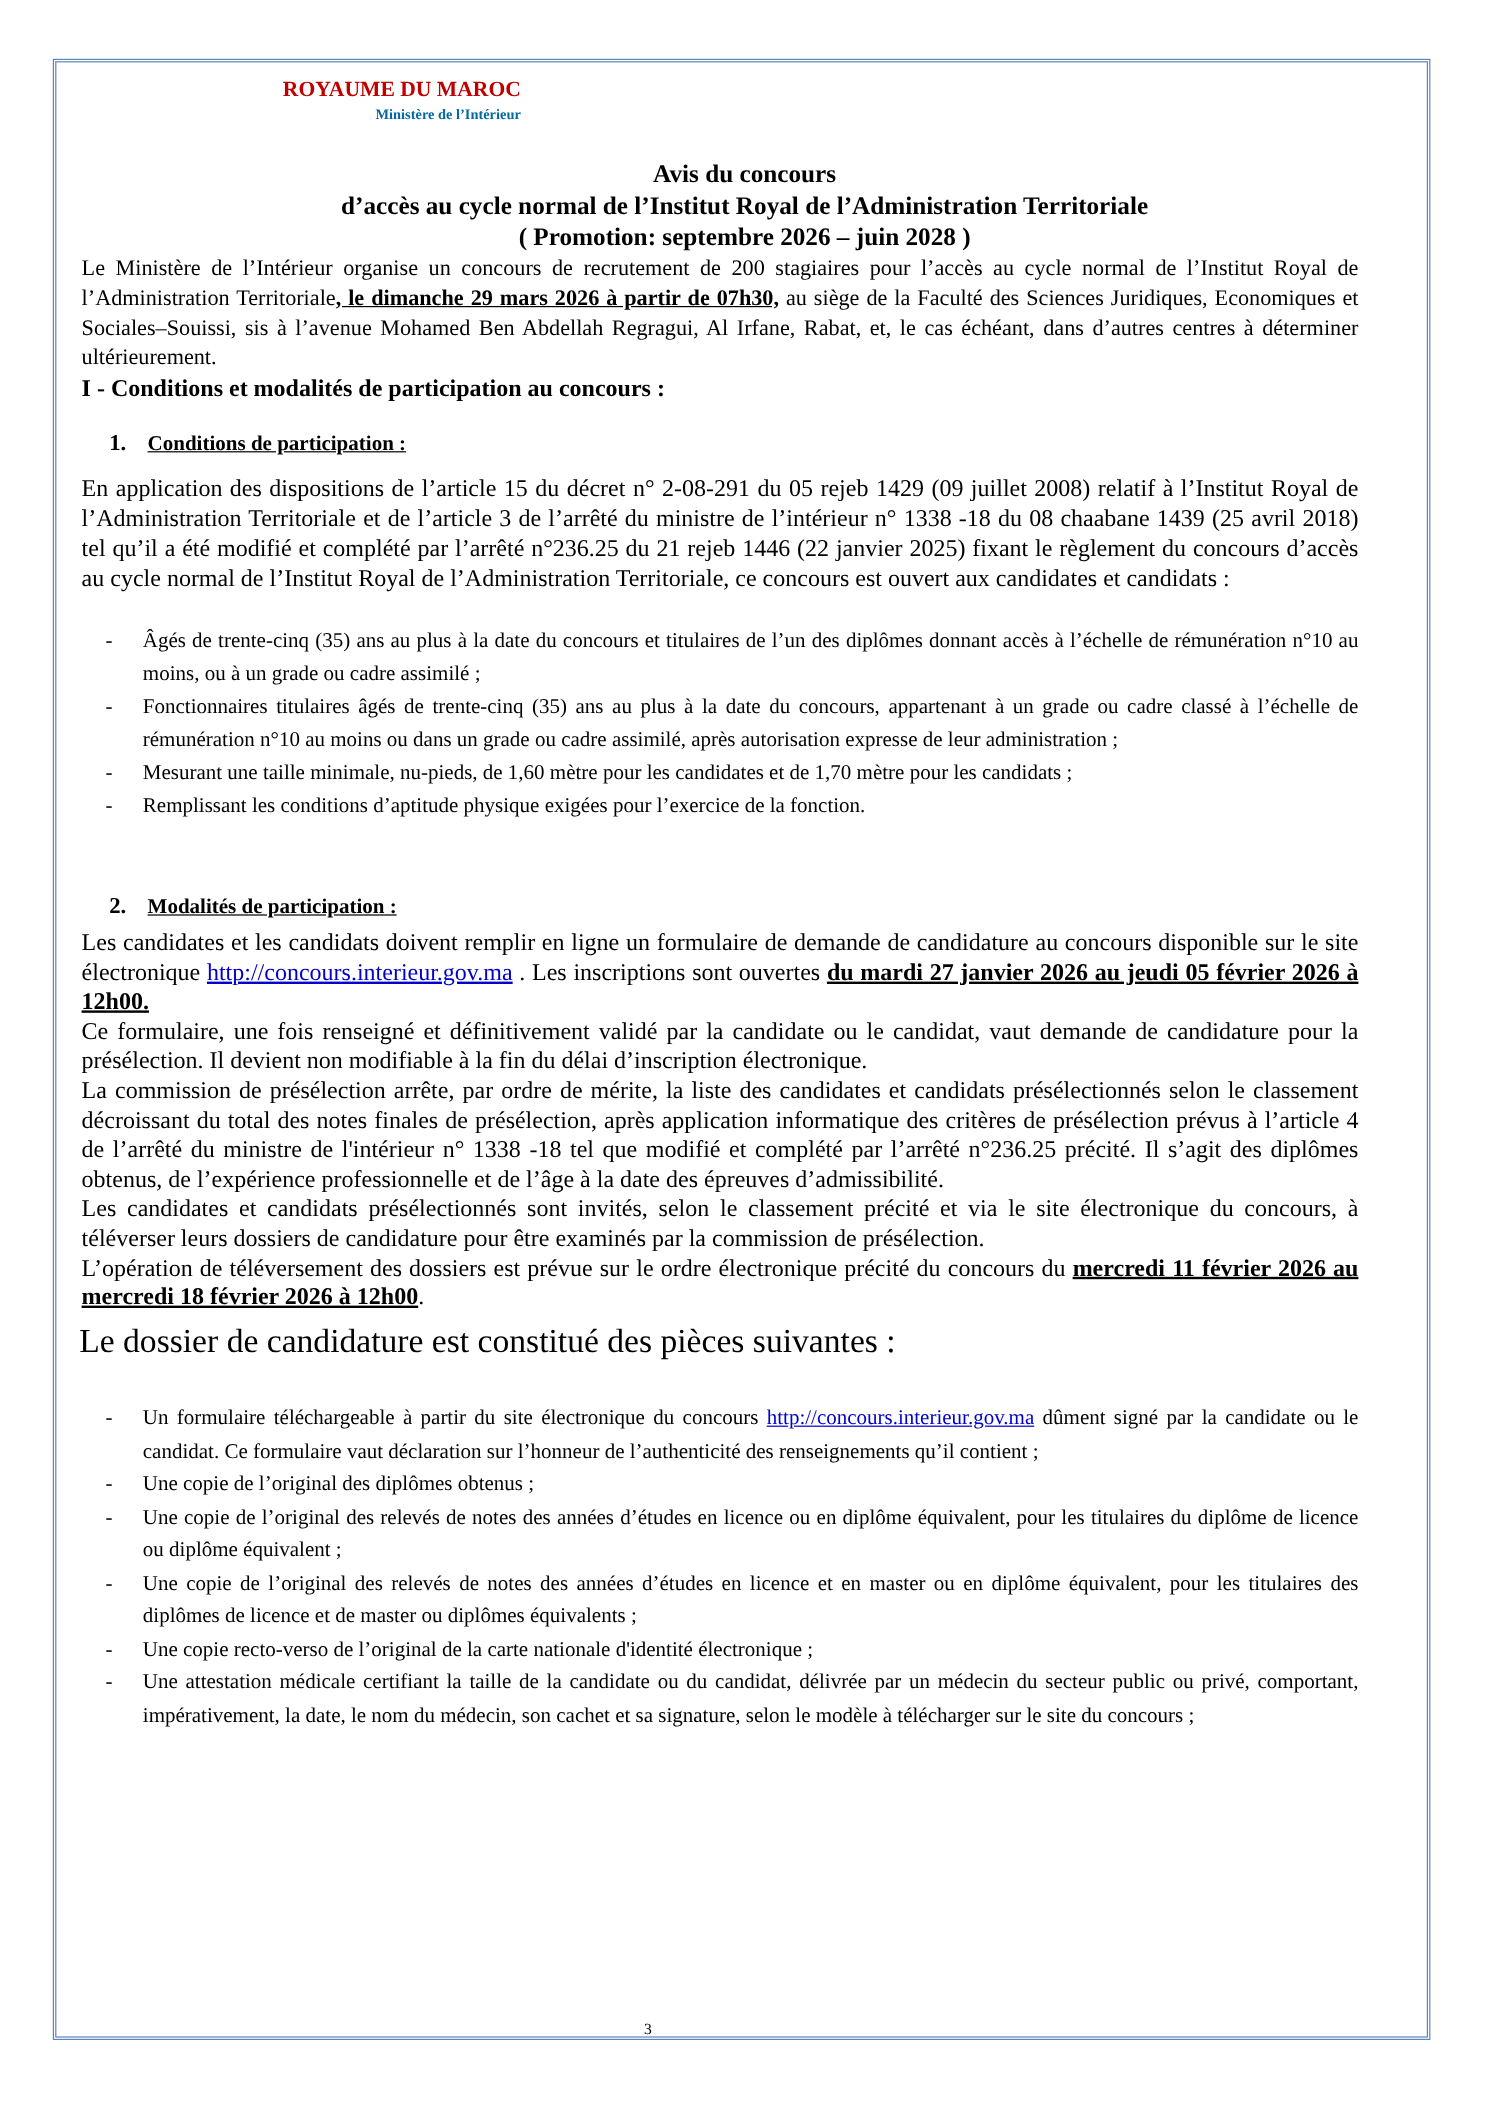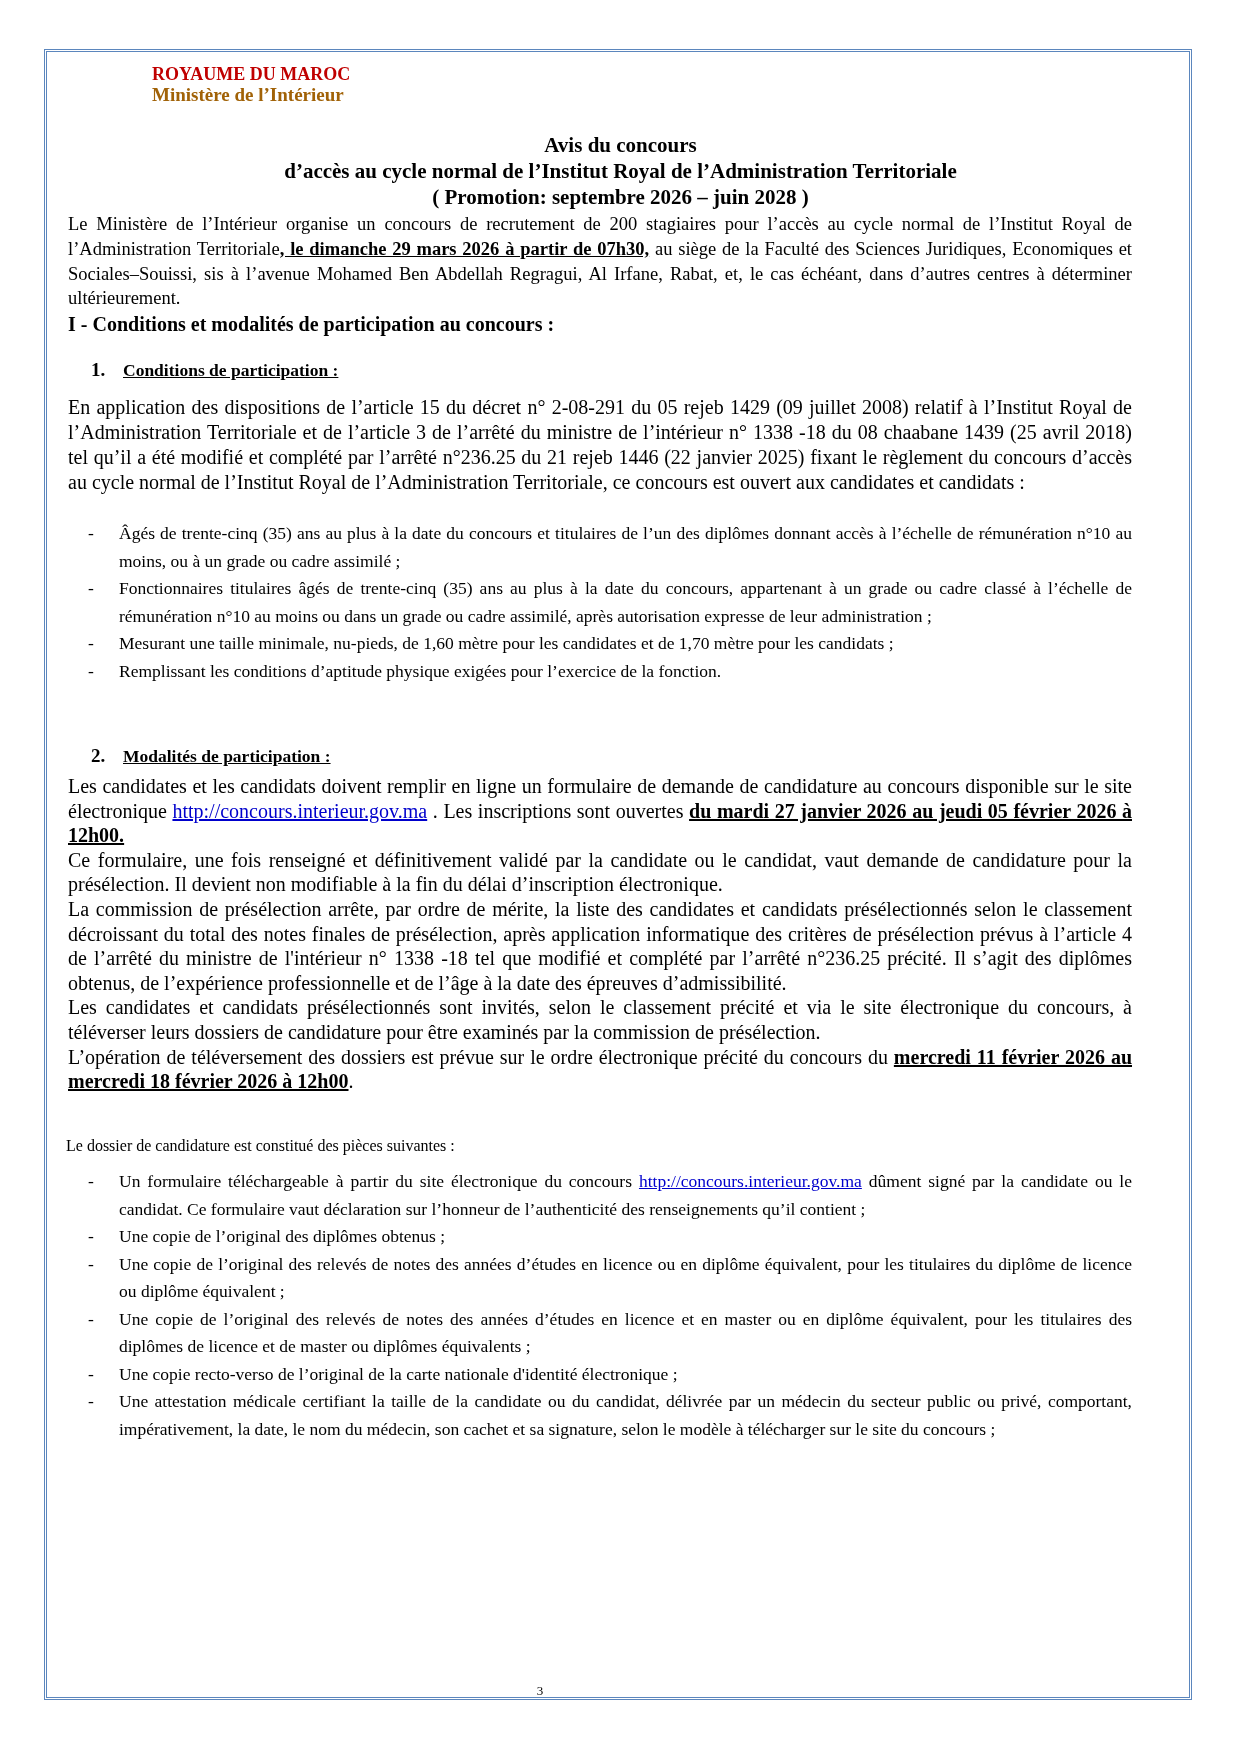--- a/index.html
+++ b/index.html
@@ -2,23 +2,23 @@
 <html><head>
 <meta charset="utf-8">
 <style>
   html, body { margin:0; padding:0; background:#ffffff; }
   body { width:1241px; height:1755px; position:relative; overflow:hidden;
          font-family:"Liberation Serif", "DejaVu Serif", serif; color:#000; }
   .frame { position:absolute; left:44px; top:49px; width:1148px; height:1651px;
            border:3px double #5b86bd; box-sizing:border-box; }
   .page { position:absolute; left:0; top:0; width:100%; }
 
-  .hdr { position:absolute; top:63px; left:152px; width:300px; text-align:left; font-weight:bold; }
+  .hdr { position:absolute; top:63px; left:134px; width:300px; text-align:right; font-weight:bold; }
   .hdr .kingdom { color:#c00000; font-size:18px; line-height:22px; }
-  .hdr .ministry { color:#a16207; font-size:19px; line-height:20px; }
+  .hdr .ministry { color:#0369a1; font-size:12px; line-height:20px; }
 
   .title { position:absolute; top:132px; left:0; width:1241px; text-align:center; font-weight:bold;
            font-size:21px; line-height:26px; }
   .title div { white-space:nowrap; }
 
   .body-text { position:absolute; left:68px; width:1064px; text-align:justify; }
   .intro { top:212px; font-size:18.5px; line-height:24.8px; }
   .u-bold { font-weight:bold; text-decoration:underline; }
 
   .sec-head { position:absolute; left:68px; top:313px; font-size:20px; font-weight:bold;
@@ -36,21 +36,21 @@
   .bullets { position:absolute; left:68px; width:1064px; }
   .bullet { position:relative; padding-left:51px; text-align:justify; }
   .bullet .dash { position:absolute; left:20px; top:0; }
   .b1 { top:520px; font-size:17.5px; line-height:27.5px; }
   .b1 .bullet { margin-bottom:0px; }
 
   .mod { top:774px; font-size:20px; line-height:24.6px; }
   .mod p { margin:0; }
   .link { color:#0000cc; text-decoration:underline; }
 
-  .dossier-intro { position:absolute; left:66px; top:1133px; font-size:16px; line-height:25px; }
+  .dossier-intro { position:absolute; left:66px; top:1106px; font-size:28px; line-height:25px; }
 
   .b2 { top:1168px; font-size:17.5px; line-height:27.5px; }
 
   .pagenum { position:absolute; top:1683px; left:0; width:1080px; text-align:center; font-size:13px; }
 </style>
 </head>
 <body>
 
 <div class="page">
   <div class="frame"></div>

